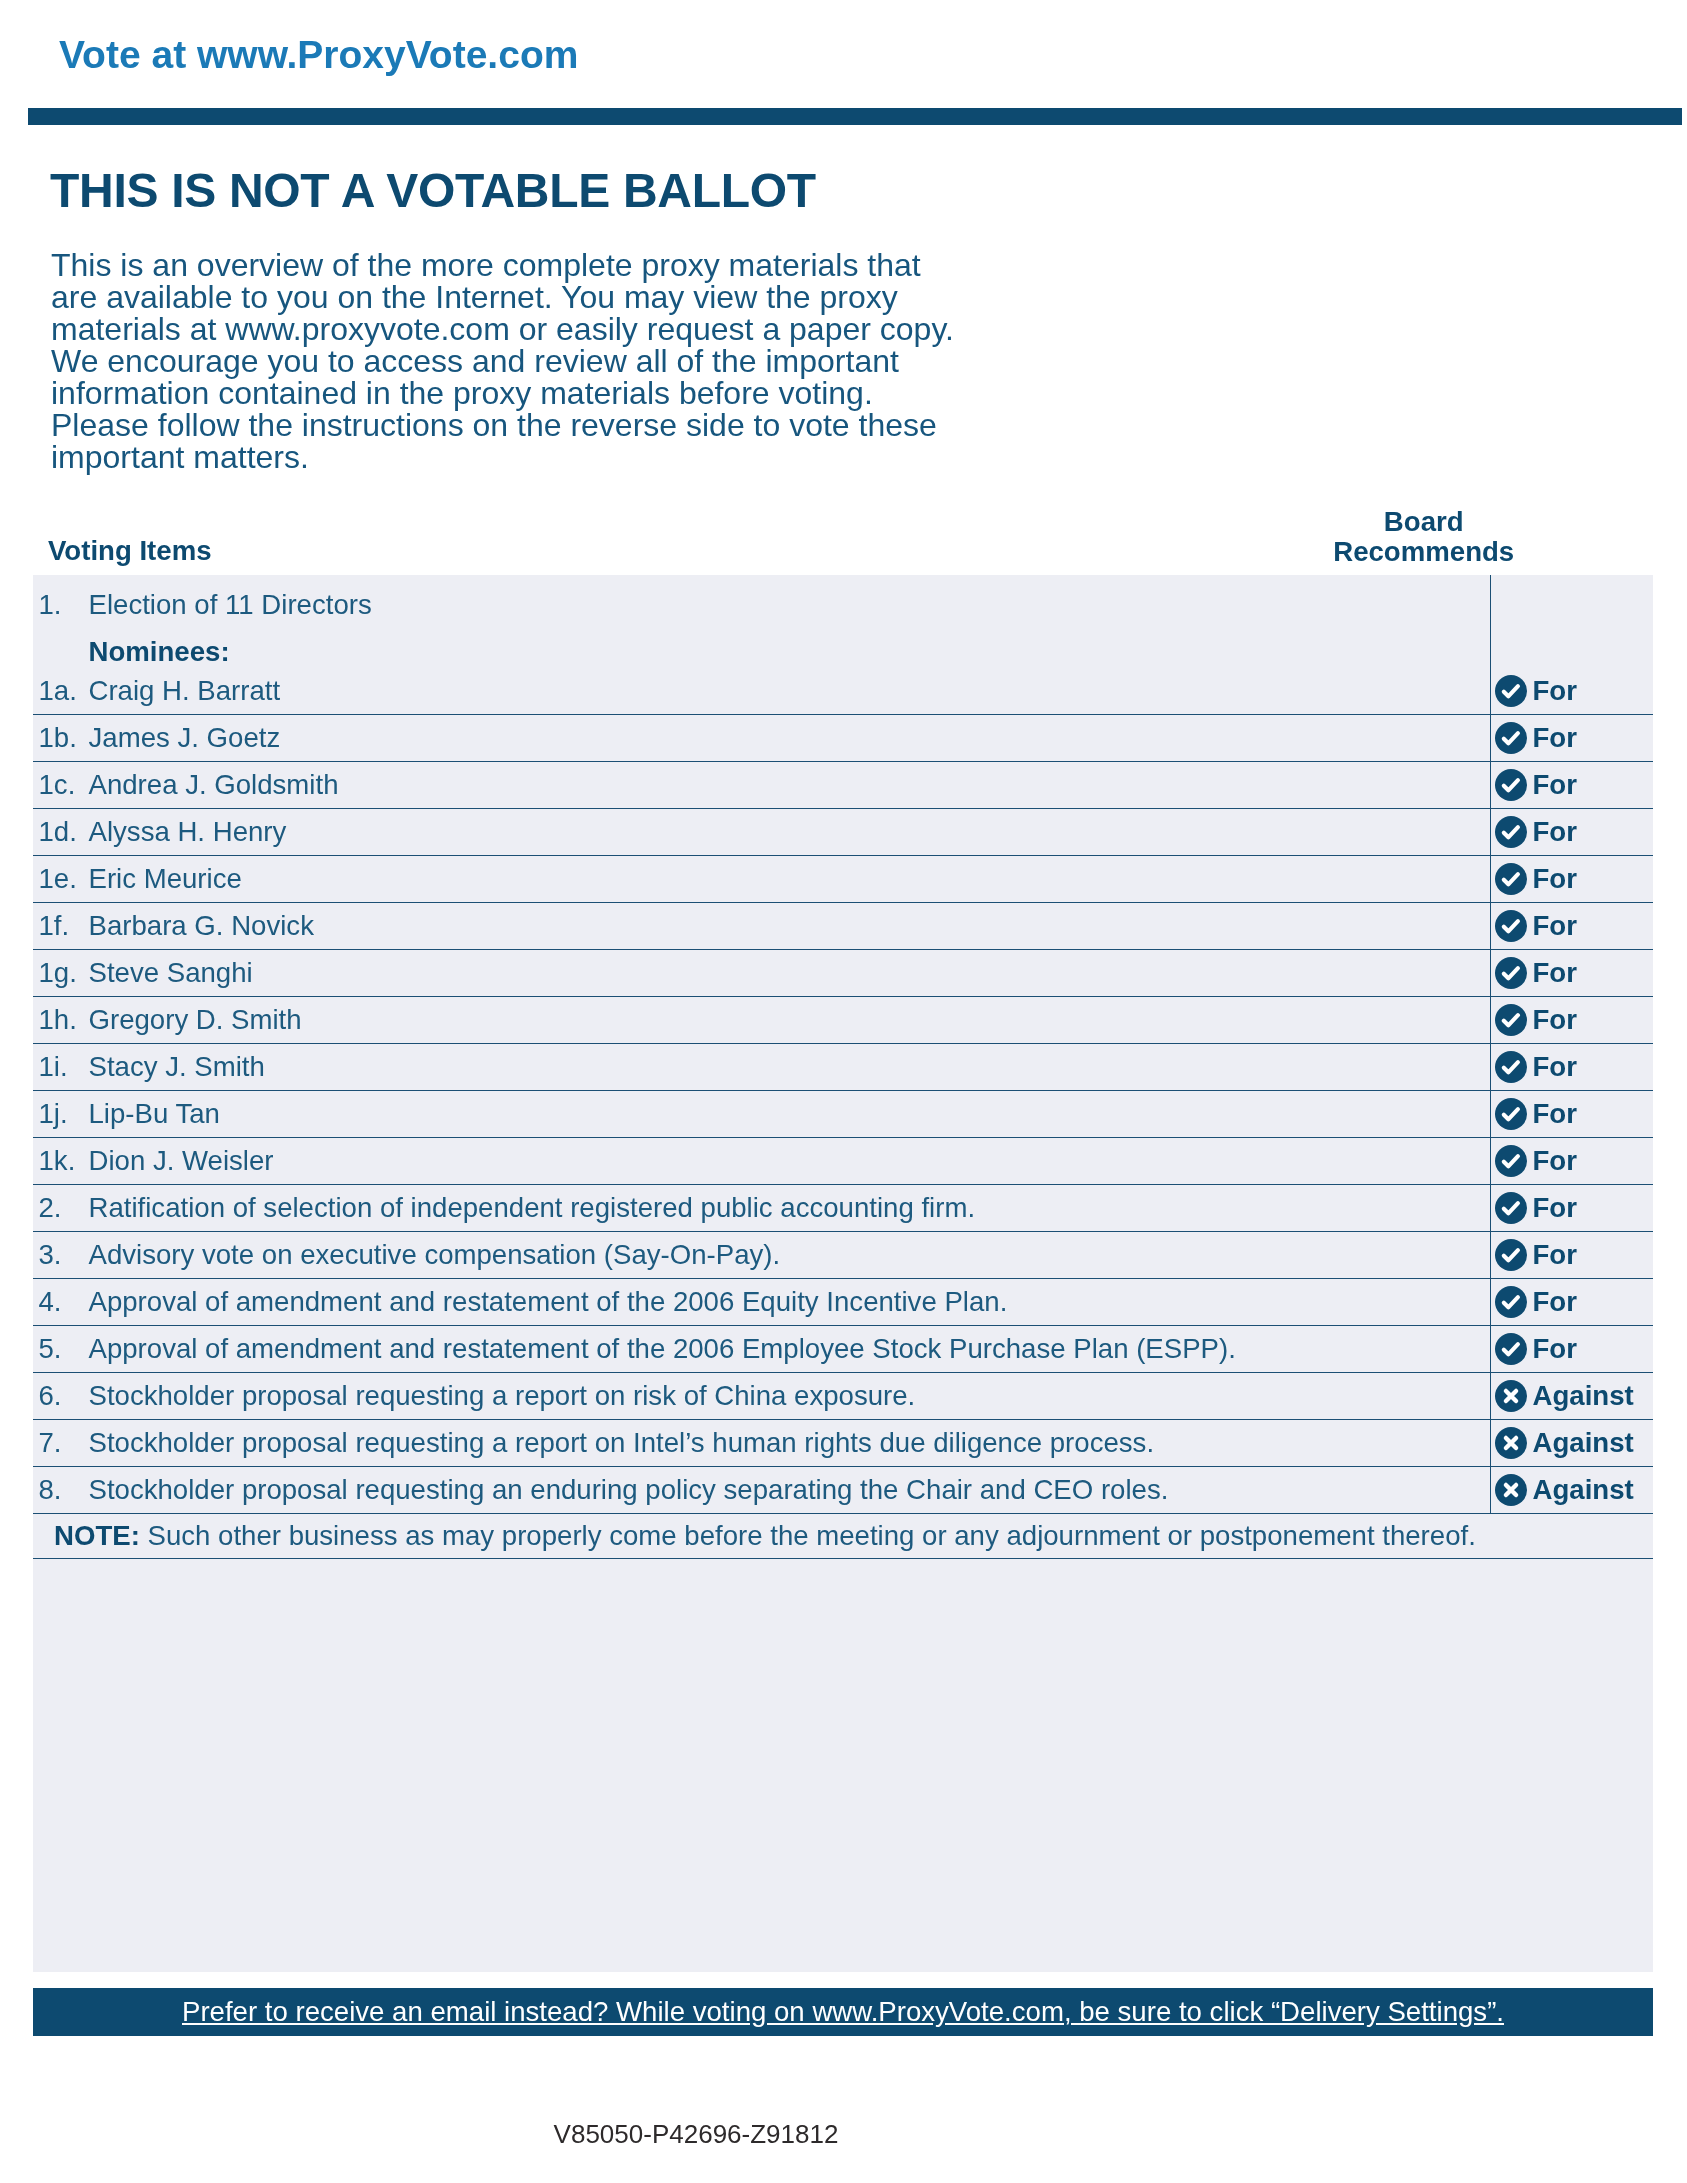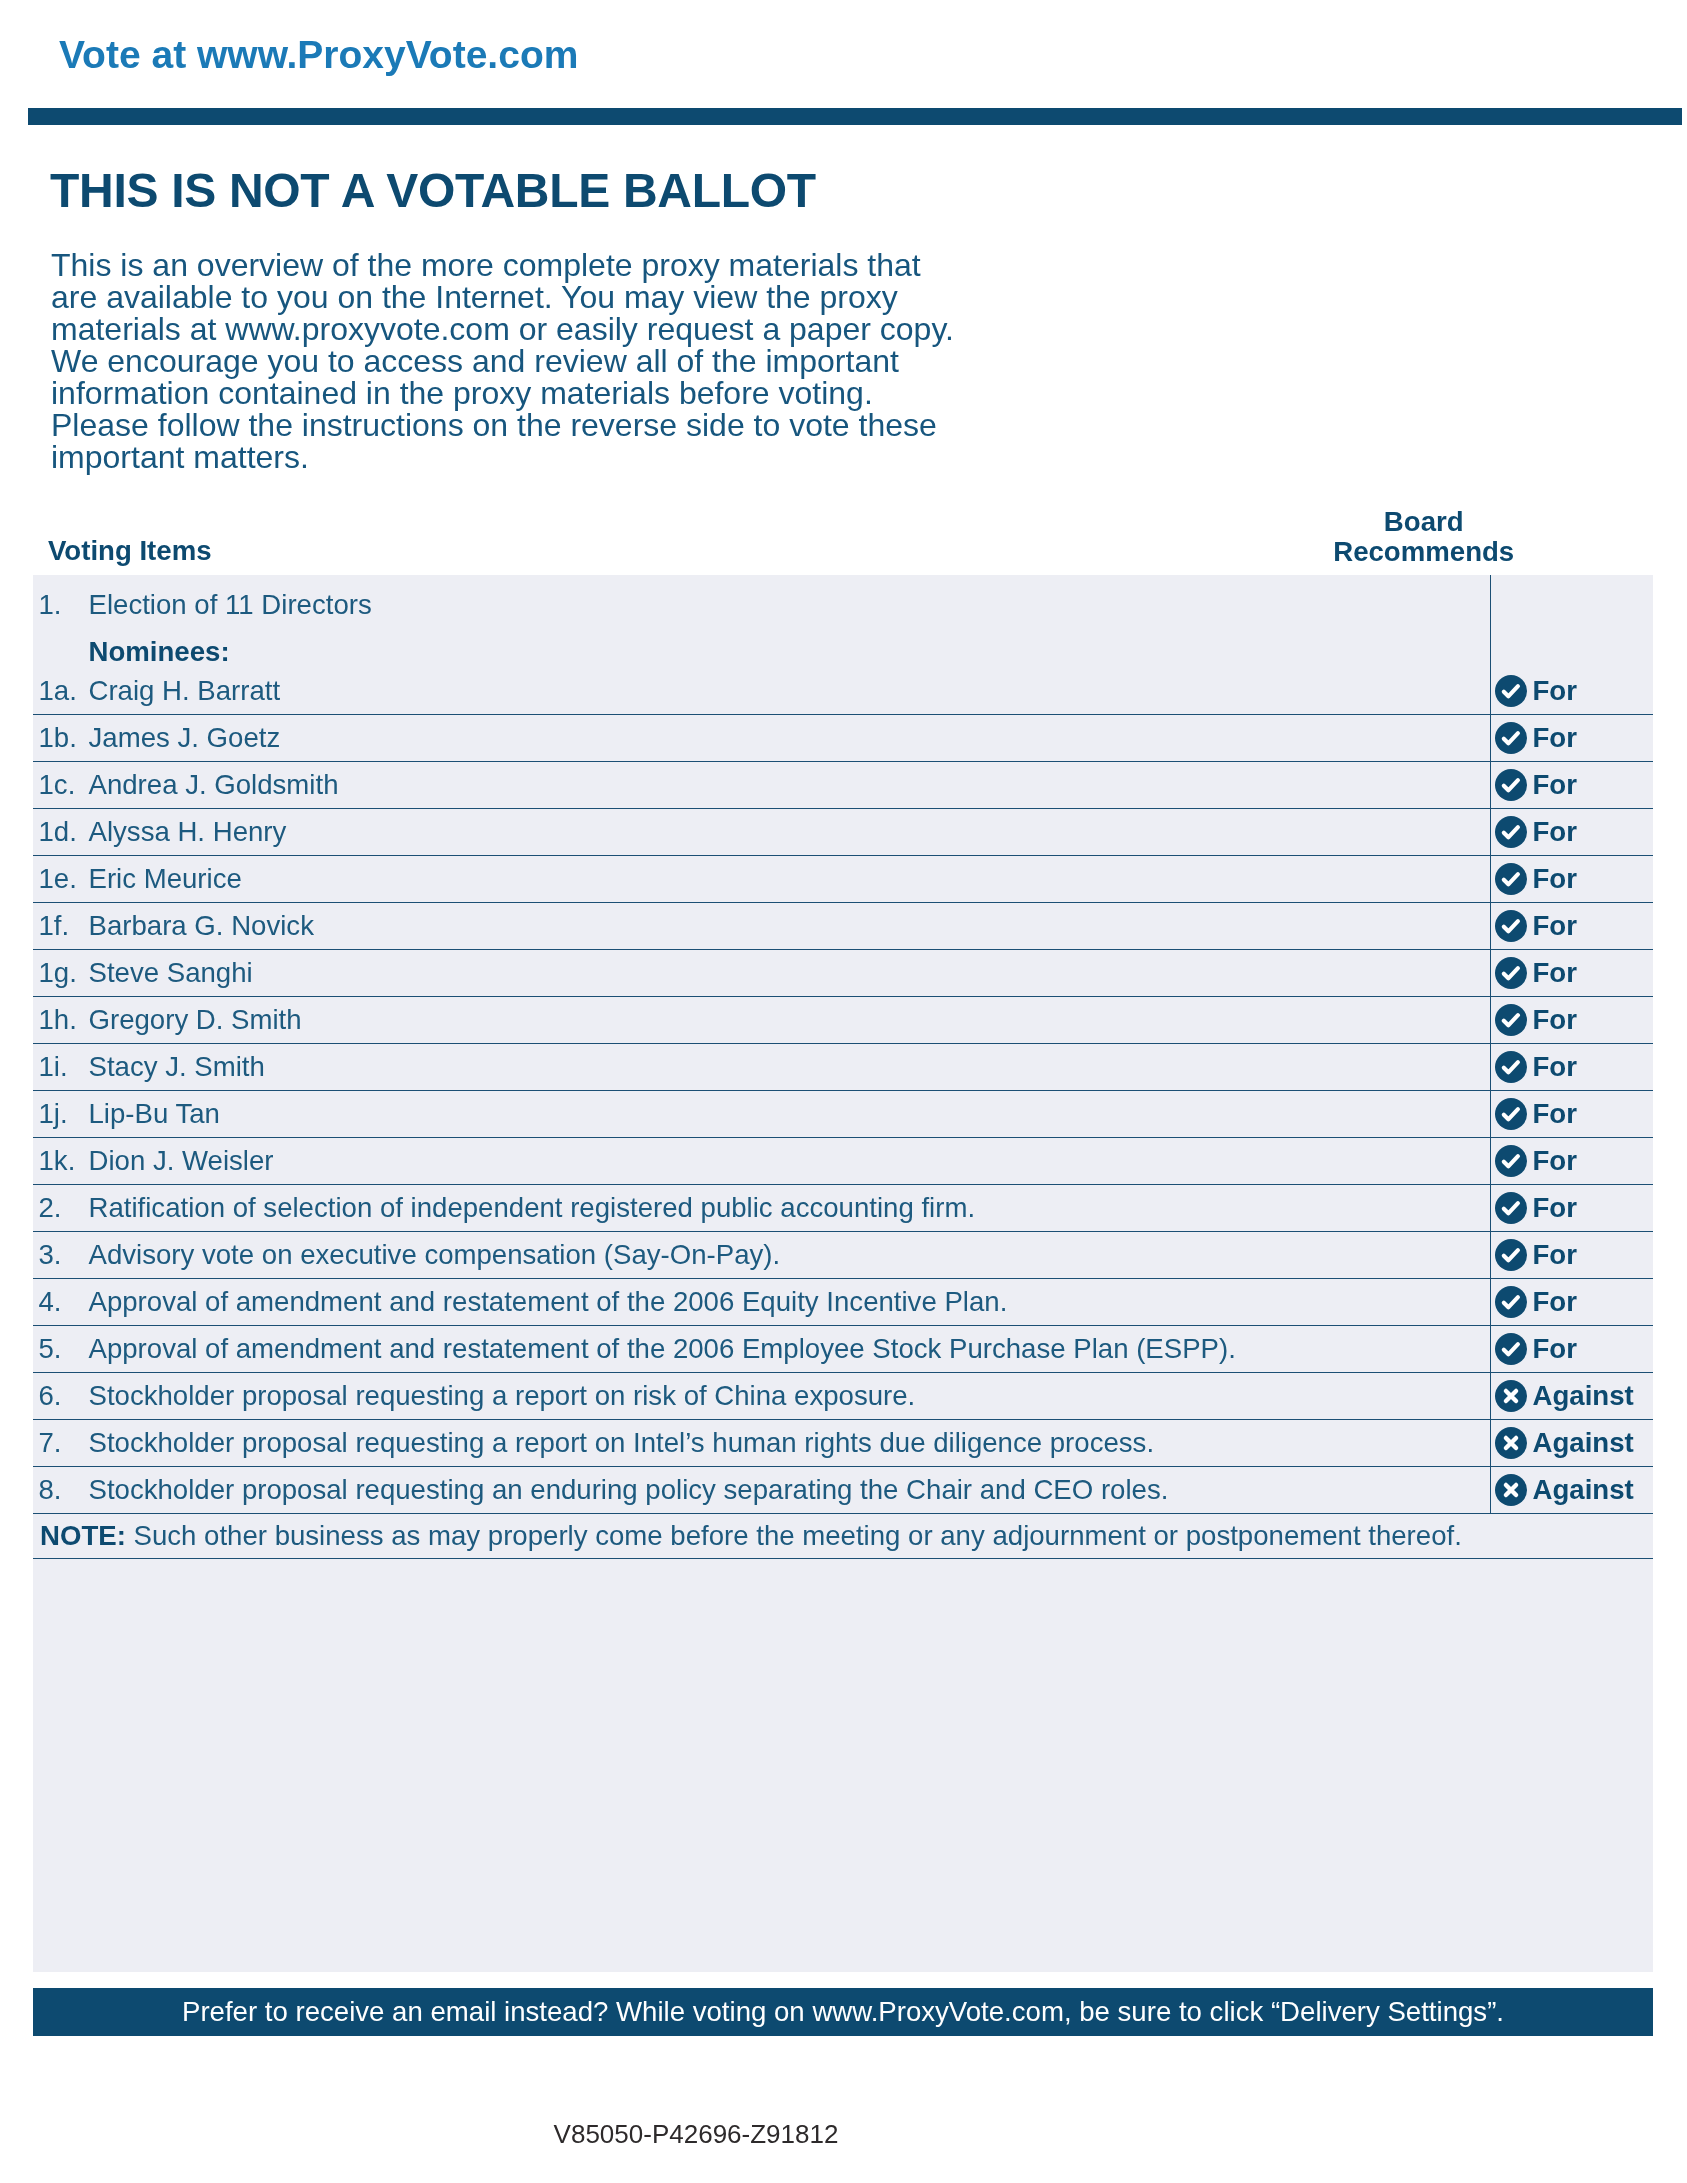--- a/index.html
+++ b/index.html
@@ -31,39 +31,39 @@
   .th-right { text-align:center; line-height:30px; }
 
   .panel {
     margin-left:33px; width:1620px; height:1397px; background:#edeef4;
   }
   .prow { display:flex; border-bottom:1.4px solid #1b4f74; }
   .prow.nb { border-bottom:none; }
   .row-item1 { height:61px; }
   .row-nominees { height:32px;gap:38px; }
   .row { height:47px; }
-  .note-row { height:45px; display:flex; align-items:center; padding-left:7px;
+  .note-row { height:45px; display:flex; align-items:center; padding-left:21px;
     font-size:27.6px; color:#1d5a7f; border-bottom:1.4px solid #1b4f74; }
   .note-row b { color:#0d4a70; font-weight:bold; }
   .filler { height:422px; }
 
   .cell-main { flex:1 1 auto; display:flex; align-items:center; padding-left:5.5px;
     font-size:27.6px; color:#1d5a7f; }
   .cell-main .num { width:50px; flex:0 0 50px; }
   .cell-main .txt.bold { font-weight:bold; color:#0d4a70; }
   .cell-rec { flex:0 0 163px; width:163px; border-left:1.4px solid #1b4f74;
     display:flex; align-items:center; padding-left:4px; }
   .cell-rec .icon { width:32px; height:32px; flex:0 0 32px; }
   .cell-rec .icon svg { display:block; width:32px; height:32px; }
   .rec-label { margin-left:5.5px; font-size:27.6px; font-weight:bold; color:#0d4a70; }
 
   .footer-bar {
     margin:16px 0 0 33px; width:1620px; height:48px; background:#0d4a70;
     display:flex; align-items:center; justify-content:center;
-    color:#ffffff; font-size:27.6px;
+    color:#ffffff; font-size:27.6px;text-decoration:underline;
   }
   .doc-code {
     position:absolute; top:2119px; left:696px; transform:translateX(-50%);
     font-size:26px; color:#2d2a2b;
   }
 </style>
 </head>
 <body>
 
 <div class="page">

